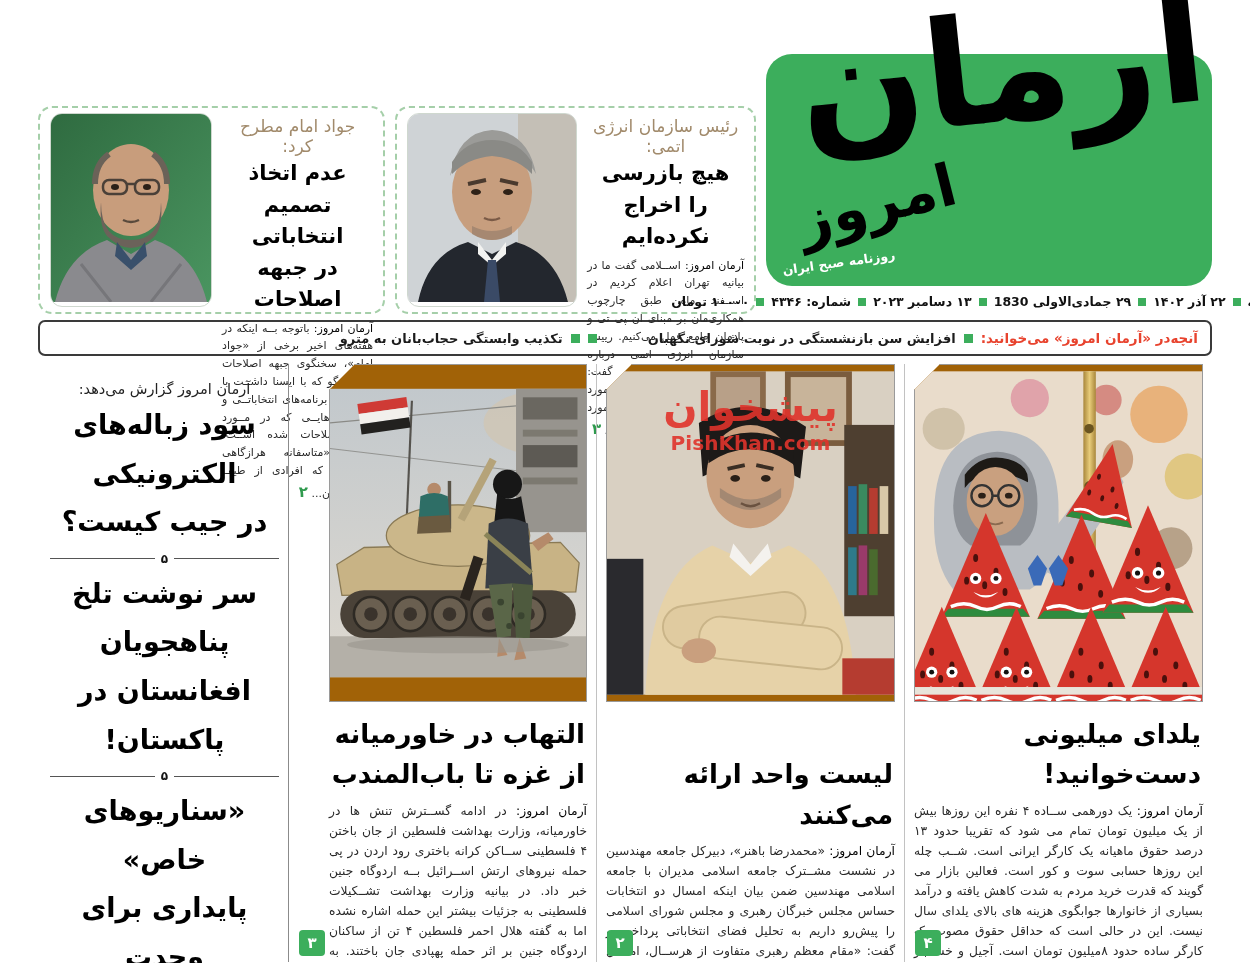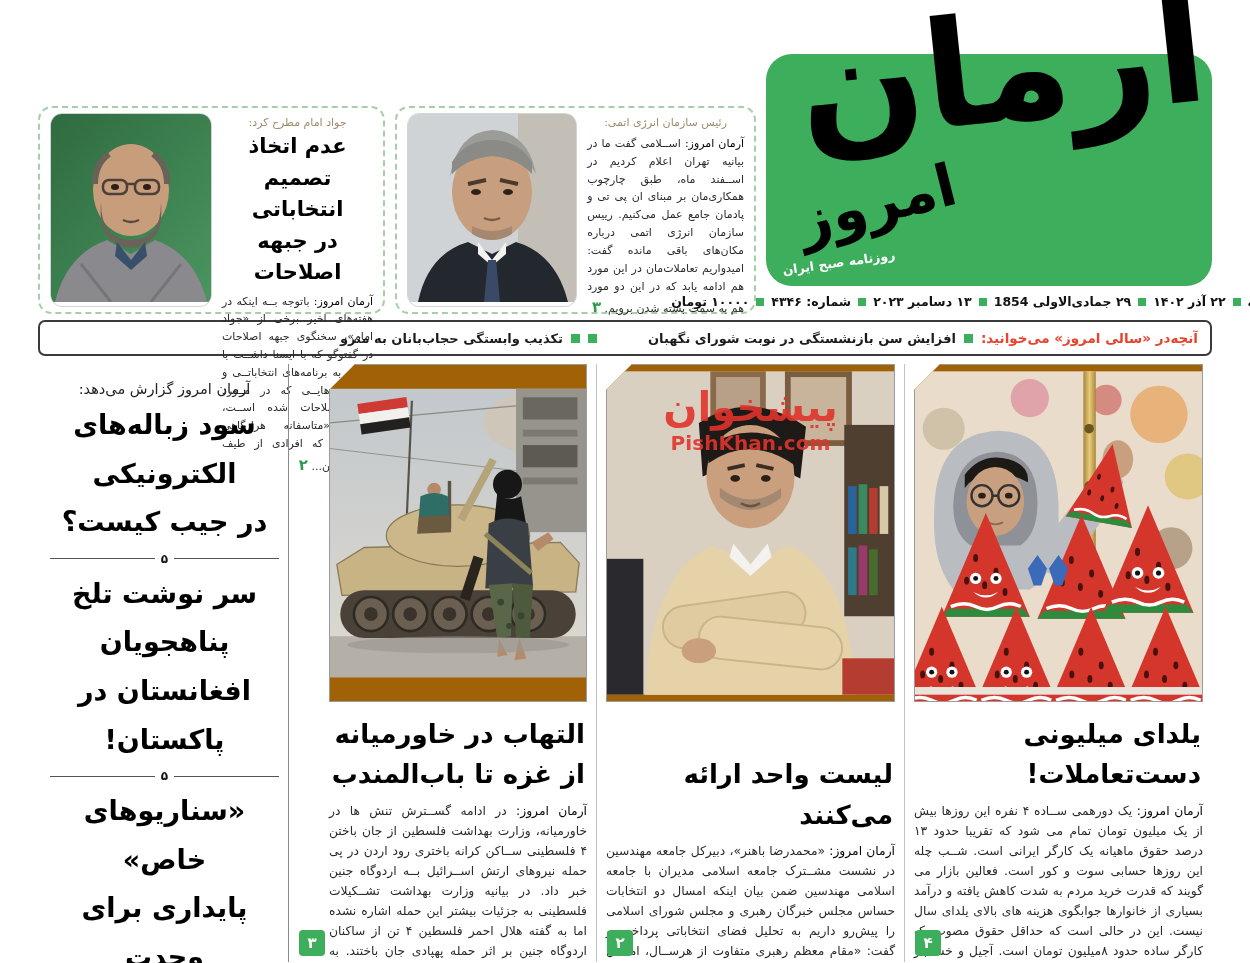--- a/index.html
+++ b/index.html
@@ -23,21 +23,21 @@
   .masthead-title{position:absolute;top:-58px;right:6px;font-size:148px;font-weight:bold;color:#000;line-height:1;transform:rotate(-6deg);letter-spacing:-4px;}
   .masthead-sub{position:absolute;left:30px;bottom:54px;font-size:58px;font-weight:bold;color:#000;transform:rotate(-14deg);line-height:1;}
   .masthead-tagline{position:absolute;left:16px;bottom:16px;font-size:12.5px;font-weight:bold;color:#fff;transform:rotate(-8deg);}
   .dateline{display:flex;justify-content:center;align-items:center;gap:7px;margin-top:8px;font-size:12.5px;font-weight:bold;color:#111;white-space:nowrap;}
   .sq{width:8px;height:8px;background:var(--green);display:inline-block;flex:0 0 auto;}
 
   .news-box{height:208px;border:2px dashed #a5cfa9;border-radius:14px;padding:8px 10px;display:flex;gap:10px;background:#fff;}
   .news-box.emam{width:354px;}
   .news-box.atomic{width:368px;}
   .news-text{flex:1;display:flex;flex-direction:column;min-width:0;}
-  .kicker{color:var(--tan);font-size:11px;text-align:center;margin-bottom:2px;}
+  .kicker{color:var(--tan);font-size:17px;text-align:center;margin-bottom:2px;}
   .news-head{font-size:21px;font-weight:bold;text-align:center;line-height:1.5;color:#000;}
   .news-body{font-size:11px;line-height:1.62;text-align:justify;color:var(--body);margin-top:4px;}
   .lead{font-weight:normal;color:#000;}
   .pg-num{color:var(--green-dark);font-weight:bold;font-size:15px;}
   .news-photo{flex:0 0 auto;border-radius:12px;overflow:hidden;border:1px solid #cfd8cf;align-self:center;}
 
   
   .strip{margin-top:6px;height:36px;border:2px solid #3a3a3a;border-radius:7px;display:flex;align-items:center;gap:8px;padding:0 12px;white-space:nowrap;overflow:hidden;}
   .strip-label{color:var(--red);font-weight:bold;font-size:13.5px;}
   .strip-item{font-weight:bold;font-size:13px;color:#1c1c1c;margin-left:43px;}
@@ -81,33 +81,37 @@
       <div class="masthead-box">
         <div class="masthead-title">آرمان</div>
         <div class="masthead-sub">امروز</div>
         <div class="masthead-tagline">روزنامه صبح ایران</div>
       </div>
       <div class="dateline">
         <span>چهارشنبه</span>
           <span class="sq"></span>
         <span>۲۲ آذر ۱۴۰۲</span>
           <span class="sq"></span>
-        <span>۲۹ جمادی‌الاولی 1854</span>
+        <span>۲۹ جمادی‌الاولی 1830</span>
           <span class="sq"></span>
         <span>۱۳ دسامبر ۲۰۲۳</span>
           <span class="sq"></span>
         <span>شماره: ۴۳۴۶</span>
           <span class="sq"></span>
         <span>۱۰۰۰۰ تومان</span>
       </div>
     </div>
 
     <div class="news-box atomic">
       <div class="news-text">
         <div class="kicker">رئیس سازمان انرژی اتمی:</div>
+        <div class="news-head">
+          <span>هیچ بازرسی</span><br>
+          <span>را اخراج نکرده‌ایم</span>
+        </div>
         <div class="news-body">
           <span class="lead">آرمان امروز:</span>
           <span>اســلامی گفت ما در بیانیه تهران اعلام کردیم در اســفند ماه، طبق چارچوب همکاری‌مان بر مبنای ان پی تی و پادمان جامع عمل می‌کنیم. رییس سازمان انرژی اتمی درباره مکان‌های باقی مانده گفت: امیدواریم تعاملات‌مان در این مورد هم ادامه یابد که در این دو مورد هم به سمت بسته شدن برویم.</span>
           <span class="pg-num">۳</span>
         </div>
       </div>
       <div class="news-photo">
         <svg width="168" height="188" viewBox="0 0 168 188">
           <rect width="168" height="188" fill="#cfd3d6"></rect>
           <rect x="110" y="0" width="58" height="188" fill="#c4bfb6"></rect>
@@ -159,21 +163,21 @@
           <path d="M72,106 Q80,110 88,106" stroke="#5a4a3c" stroke-width="2.5" fill="none"></path>
           <path d="M4,188 Q16,140 56,126 L80,140 L104,126 Q144,140 156,188 Z" fill="#8a8a8e"></path>
           <path d="M66,128 L80,146 L94,128 L96,142 L80,156 L64,142 Z" fill="#39506b"></path>
           <path d="M30,150 L60,188 M130,150 L100,188" stroke="#76767a" stroke-width="3"></path>
         </svg>
       </div>
     </div>
   </div>
 
   <div class="strip">
-    <span class="strip-label">آنچه‌در «سالی امروز» می‌خوانید:</span>
+    <span class="strip-label">آنچه‌در «آرمان امروز» می‌خوانید:</span>
     <span class="sq"></span>
     <span class="strip-item">افزایش سن بازنشستگی در نوبت شورای نگهبان</span>
     <span class="sq"></span>
     <span class="sq"></span>
     <span class="strip-item">تکذیب وابستگی حجاب‌بانان به مترو</span>
 
   </div>
 
   <div class="main">
 
@@ -251,21 +255,21 @@
           <g transform="translate(216,246)">
               <use href="#wm" transform="scale(1.18)"></use>
             </g>
           <path d="M118,206 l10,-14 l10,14 l-6,18 l-8,0 Z" fill="#3a6ab8"></path>
           <path d="M140,206 l10,-14 l10,14 l-6,18 l-8,0 Z" fill="#3a6ab8"></path>
           <rect x="0" y="330" width="300" height="8" fill="#e8e4da"></rect>
         </svg>
       </div>
       <div class="art-head">
         <span>یلدای میلیونی</span><br>
-        <span>دست‌تعاملات!</span>
+        <span>دست‌خوانید!</span>
       </div>
       <div class="art-body">
         <span class="lead">آرمان امروز:</span>
         <span>یک دورهمی ســاده ۴ نفره این روزها بیش از یک میلیون تومان تمام می شود که تقریبا حدود ۱۳ درصد حقوق ماهیانه یک کارگر ایرانی است. شــب چله این روزها حسابی سوت و کور است. فعالین بازار می گویند که قدرت خرید مردم به شدت کاهش یافته و درآمد بسیاری از خانوارها جوابگوی هزینه های بالای یلدای سال نیست. این در حالی است که حداقل حقوق مصوب یک کارگر ساده حدود ۸میلیون تومان است. آجیل و خشکبار چند سالی است که از سفره بســیاری از دهک های پایین درآمدی کوچ کرده است. به گفته فروشندگان به علت گرانی...</span>
       </div>
       <div class="badge">۴</div>
     </div>
 
     <div class="col article">
       <div class="photo-frame">

